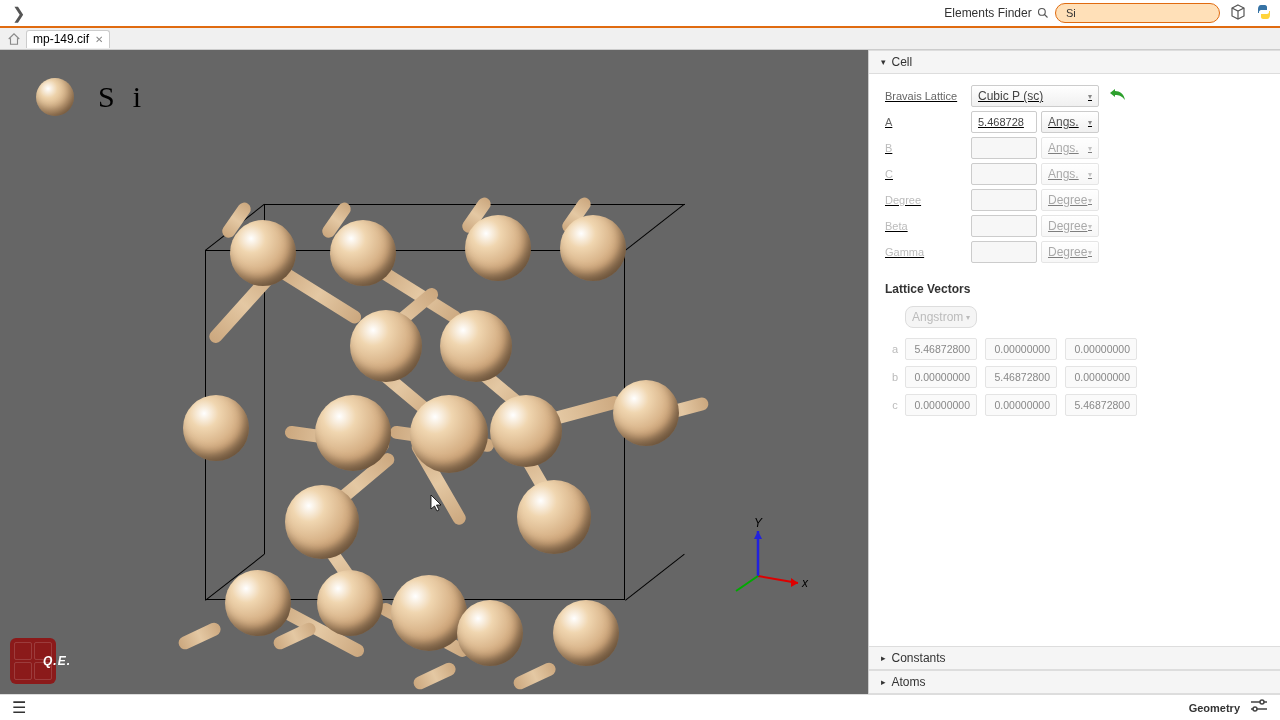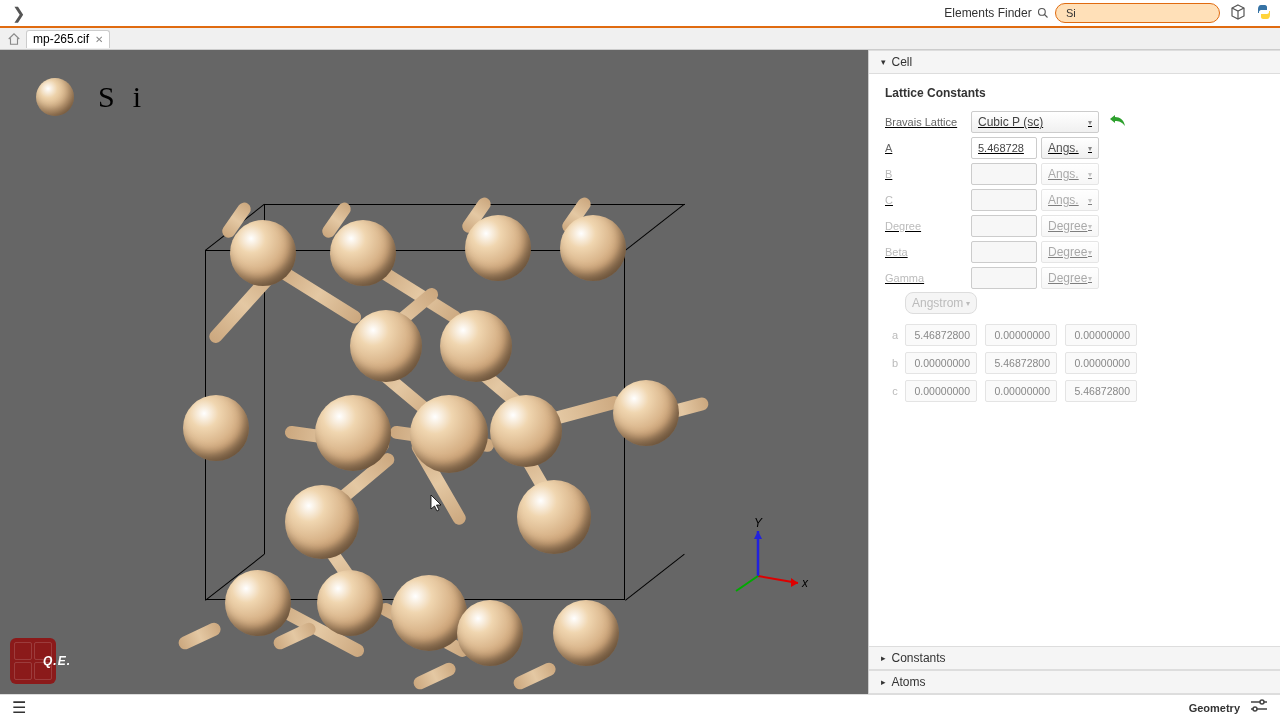--- a/index.html
+++ b/index.html
@@ -85,21 +85,21 @@
   </span>
 </div>
 
 <div class="tabbar">
   <span class="home">
     <svg width="14" height="14" viewBox="0 0 16 16">
         <path d="M2 8l6-6 6 6M4 7v7h8V7" fill="none" stroke="#888" stroke-width="1.3"></path>
       </svg>
   </span>
   <div class="tab">
-    <span>mp-265.cif</span>
+    <span>mp-149.cif</span>
     <span class="x">✕</span>
   </div>
 </div>
 
 <div class="main">
   <div class="viewport">
     <div class="legend">
       <div class="ball"></div>
       <div class="txt">Si</div>
     </div>
@@ -188,21 +188,20 @@
       <span style="position:relative;margin-left:48px;">Q.E.</span>
     </div>
   </div>
 
   <div class="panel">
     <div class="section-hdr">
       <span class="tri">▾</span>
       <span>Cell</span>
     </div>
     <div class="section-body">
-      <div class="subhdr">Lattice Constants</div>
 
       <div class="row">
         <span class="lbl">Bravais Lattice</span>
         <div class="sel" style="max-width:128px;">
           <span>Cubic P (sc)</span>
             <span class="dd">▾</span>
         </div>
         <span class="revert">
           <svg width="18" height="14" viewBox="0 0 18 14">
               <path d="M6 2L1 6l5 4V8c4 0 7 1 10 5-1-6-5-9-10-9V2z" fill="#2da02d"></path>
@@ -252,20 +251,21 @@
       </div>
       <div class="row dis">
         <span class="lbl">Gamma</span>
         <input class="inp dis" style="">
         <div class="unit dis">
             <span>Degree</span>
             <span class="dd">▾</span>
           </div>
       </div>
 
+      <div class="subhdr2">Lattice Vectors</div>
       <div class="unitsel">
           <span>Angstrom</span>
           <span class="dd" style="font-size:8px;">▾</span>
         </div>
 
       <div class="vecrow">
         <span class="vl">a</span>
         <input class="v" value="5.46872800" style="">
         <input class="v" value="0.00000000" style="">
         <input class="v" value="0.00000000" style="">

